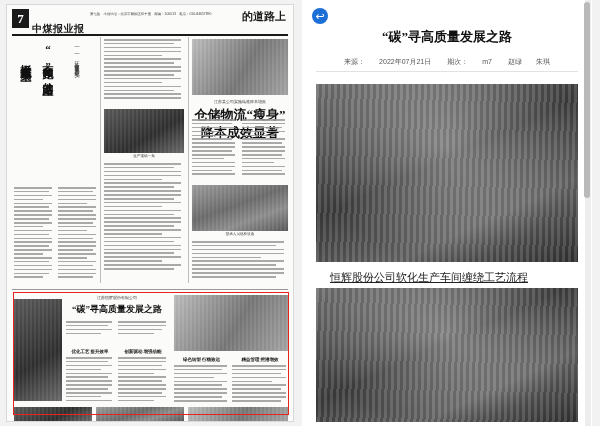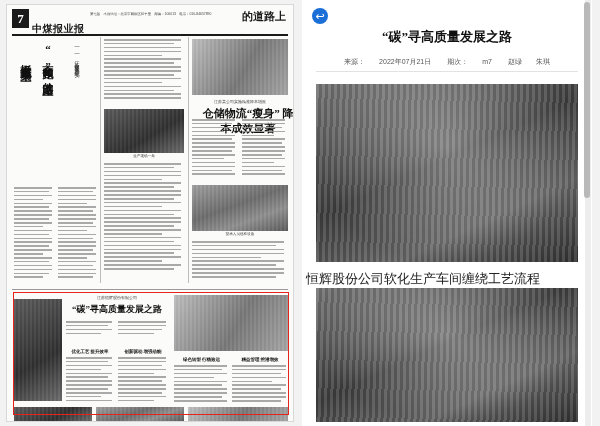--- a/index.html
+++ b/index.html
@@ -226,25 +226,26 @@
   .art-photo::after {
     content:"";
     position:absolute; inset:0;
     background:
       repeating-linear-gradient(92deg, rgba(255,255,255,.14) 0 3px, rgba(0,0,0,.08) 3px 6px),
       radial-gradient(ellipse at 50% 35%, rgba(255,255,255,.35), rgba(0,0,0,.25) 70%);
     opacity:.85;
   }
   .art-caption {
     position: absolute;
-    left: 4px;
+    left: 28px;
     width: 262px;
-    font-size: 13px;
+    font-size: 11px;
     color: #222;
     font-family: "Liberation Serif", serif;
+    text-decoration: underline;
   }
 
   
   .scrollbar {
     position: absolute;
     right: 1px; top: 0;
     width: 6px; height: 426px;
     background: #ededed;
   }
   .scrollthumb {
@@ -378,21 +379,21 @@
           <div class="vline s1"></div>
           <div class="vline s2"></div>
         <div class="vline s1"></div>
           <div class="vline s3"></div>
           <div class="vline s1"></div>
           <div class="vline s2"></div>
       </div>
 
       <div class="photo mid" style="left:180px; top:2px; width:96px; height:56px;"></div>
       <div class="mini-kicker" style="left:180px; top:62px; width:96px;">江苏某公司实施精准降本增效</div>
-      <div class="mini-head" style="left:180px; top:69px; width:96px; font-size:11px;margin-left:8px;">仓储物流“瘦身” 降本成效显著</div>
+      <div class="mini-head" style="left:180px; top:69px; width:96px; font-size:13px;">仓储物流“瘦身” 降本成效显著</div>
       <div class="vtext" style="left:180px; top:82px; width:45px; height:62px;">
         <div class="vline s1"></div>
           <div class="vline s2"></div>
           <div class="vline s1"></div>
           <div class="vline s3"></div>
         <div class="vline s1"></div>
           <div class="vline s2"></div>
           <div class="vline s1"></div>
           <div class="vline s1"></div>
         <div class="vline s2"></div>

